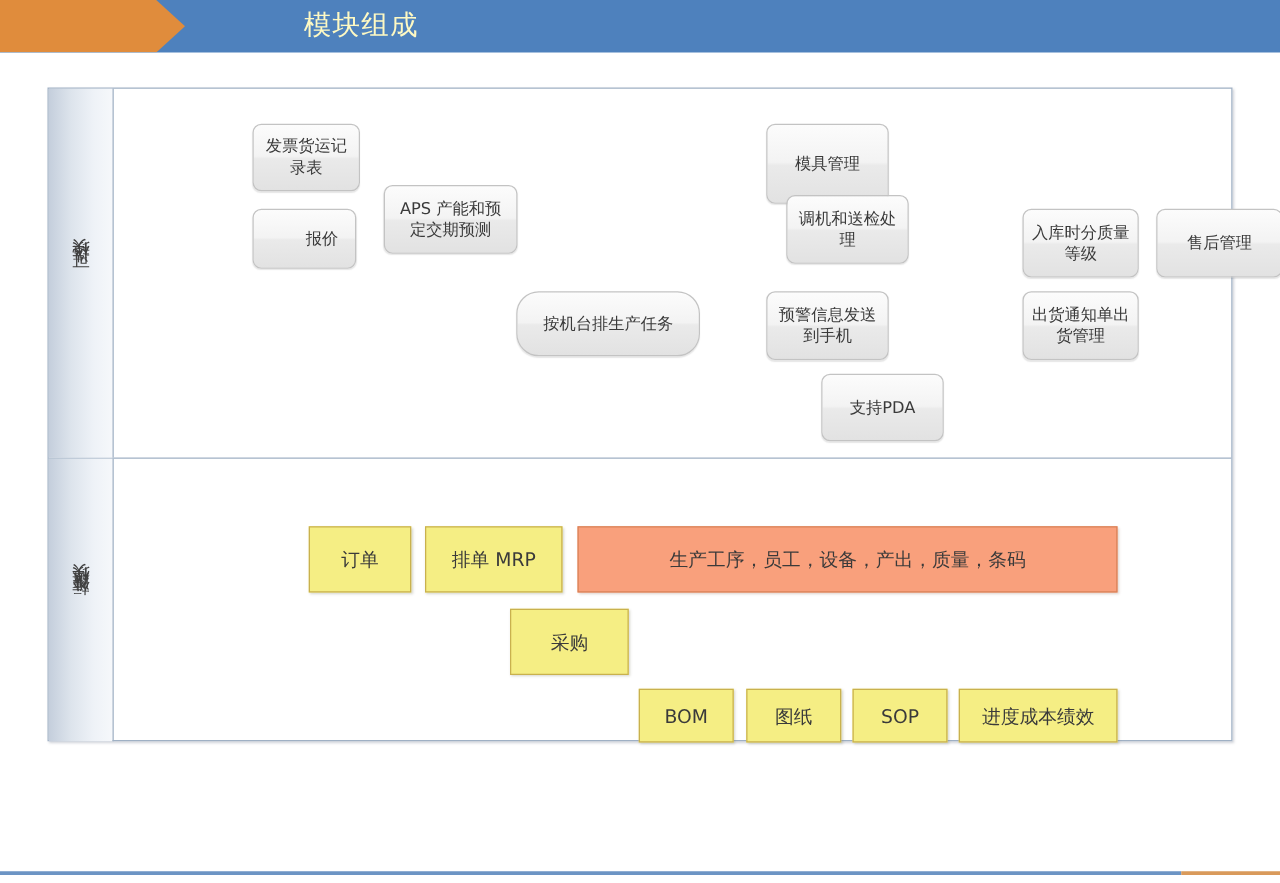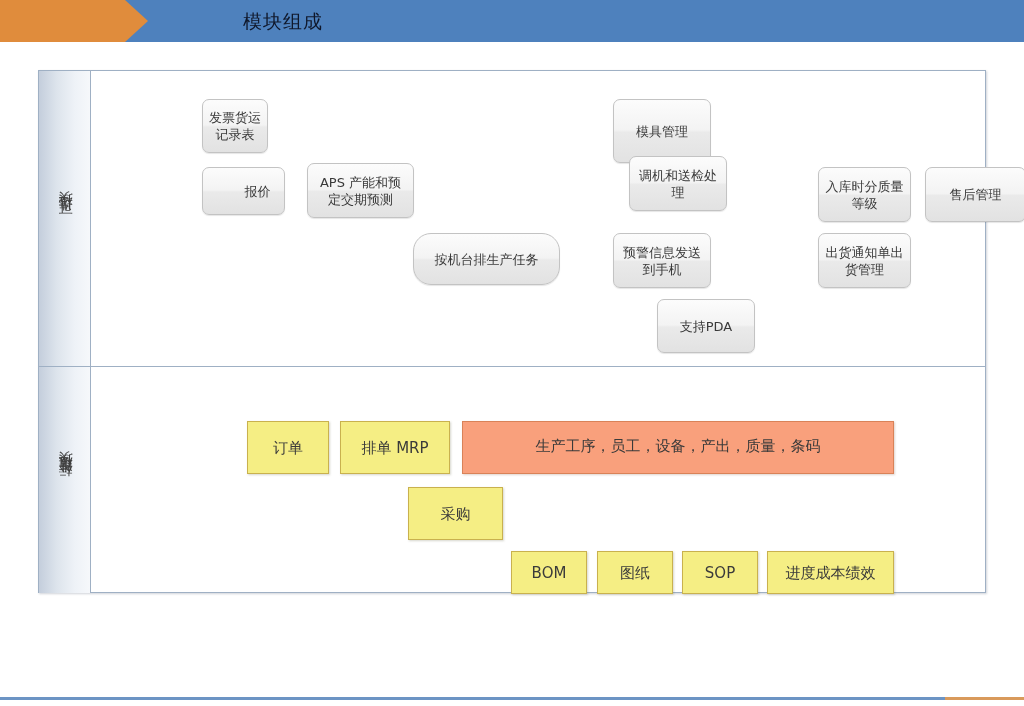--- a/index.html
+++ b/index.html
@@ -28,23 +28,23 @@
     left: 0; top: 0;
     width: 148px;
     height: 42px;
     background: #E08C3C;
     clip-path: polygon(0 0, 125px 0, 148px 50%, 125px 100%, 0 100%);
   }
   #header-title {
     position: absolute;
     left: 243px;
     top: 6px;
-    font-size: 19px;
+    font-size: 22px;
     line-height: 30px;
-    color: #0f172a;
+    color: #fef9c3;
     letter-spacing: 1px;
     white-space: nowrap;
     font-family: "DejaVu Serif", "Liberation Serif", serif;
   }
 
   
   #diagram-frame {
     position: absolute;
     left: 38px;
     top: 70px;
@@ -158,42 +158,42 @@
   <div id="header-title">模块组成</div>
 </div>
 
 <div id="diagram-frame">
 
   <div class="band" id="band-optional">
     <div class="band-label">
       <span class="band-label-text">可选模块</span>
     </div>
     <div class="band-body" id="optional-body">
-        <div class="opt-box" style="left: 110px; top: 28px; width: 66px; height: 54px;">发票货运记录表</div>
+        <div class="opt-box" style="left: 110px; top: 28px; width: 86px; height: 54px;">发票货运记录表</div>
         <div class="opt-box" style="left: 110px; top: 96px; width: 83px; height: 48px; padding-left: 34px;">报价</div>
-        <div class="opt-box" style="left: 215px; top: 92px; width: 107px; height: 55px;">APS 产能和预定交期预测</div>
+        <div class="opt-box" style="left: 215px; top: 77px; width: 107px; height: 55px;">APS 产能和预定交期预测</div>
         <div class="opt-box" style="left: 321px; top: 162px; width: 147px; height: 52px; border-radius: 18px;">按机台排生产任务</div>
         <div class="opt-box" style="left: 521px; top: 28px; width: 98px; height: 64px;">模具管理</div>
         <div class="opt-box" style="left: 521px; top: 85px; width: 98px; height: 55px; margin-left: 16px;">调机和送检处理</div>
         <div class="opt-box" style="left: 521px; top: 162px; width: 98px; height: 55px;">预警信息发送到手机</div>
         <div class="opt-box" style="left: 521px; top: 228px; width: 98px; height: 54px; margin-left: 44px;">支持PDA</div>
         <div class="opt-box" style="left: 726px; top: 96px; width: 93px; height: 55px;">入库时分质量等级</div>
         <div class="opt-box" style="left: 833px; top: 96px; width: 101px; height: 55px;">售后管理</div>
         <div class="opt-box" style="left: 726px; top: 162px; width: 93px; height: 55px;">出货通知单出货管理</div>
       </div>
   </div>
 
   <div class="band" id="band-standard">
     <div class="band-label">
       <span class="band-label-text">标准版模块</span>
     </div>
     <div class="band-body" id="standard-body">
         <div class="std-box" style="left: 155px; top: 26px; width: 82px; height: 53px;">订单</div>
         <div class="std-box" style="left: 248px; top: 26px; width: 110px; height: 53px;">排单 MRP</div>
-        <div class="std-box salmon" style="left: 370px; top: 26px; width: 432px; height: 53px; font-family: Liberation Mono, monospace;">生产工序，员工，设备，产出，质量，条码</div>
+        <div class="std-box salmon" style="left: 370px; top: 26px; width: 432px; height: 53px;">生产工序，员工，设备，产出，质量，条码</div>
         <div class="std-box" style="left: 316px; top: 92px; width: 95px; height: 53px;">采购</div>
         <div class="std-box" style="left: 419px; top: 156px; width: 76px; height: 43px;">BOM</div>
         <div class="std-box" style="left: 505px; top: 156px; width: 76px; height: 43px;">图纸</div>
         <div class="std-box" style="left: 590px; top: 156px; width: 76px; height: 43px;">SOP</div>
         <div class="std-box" style="left: 675px; top: 156px; width: 127px; height: 43px;">进度成本绩效</div>
       </div>
   </div>
 
 </div>
 

